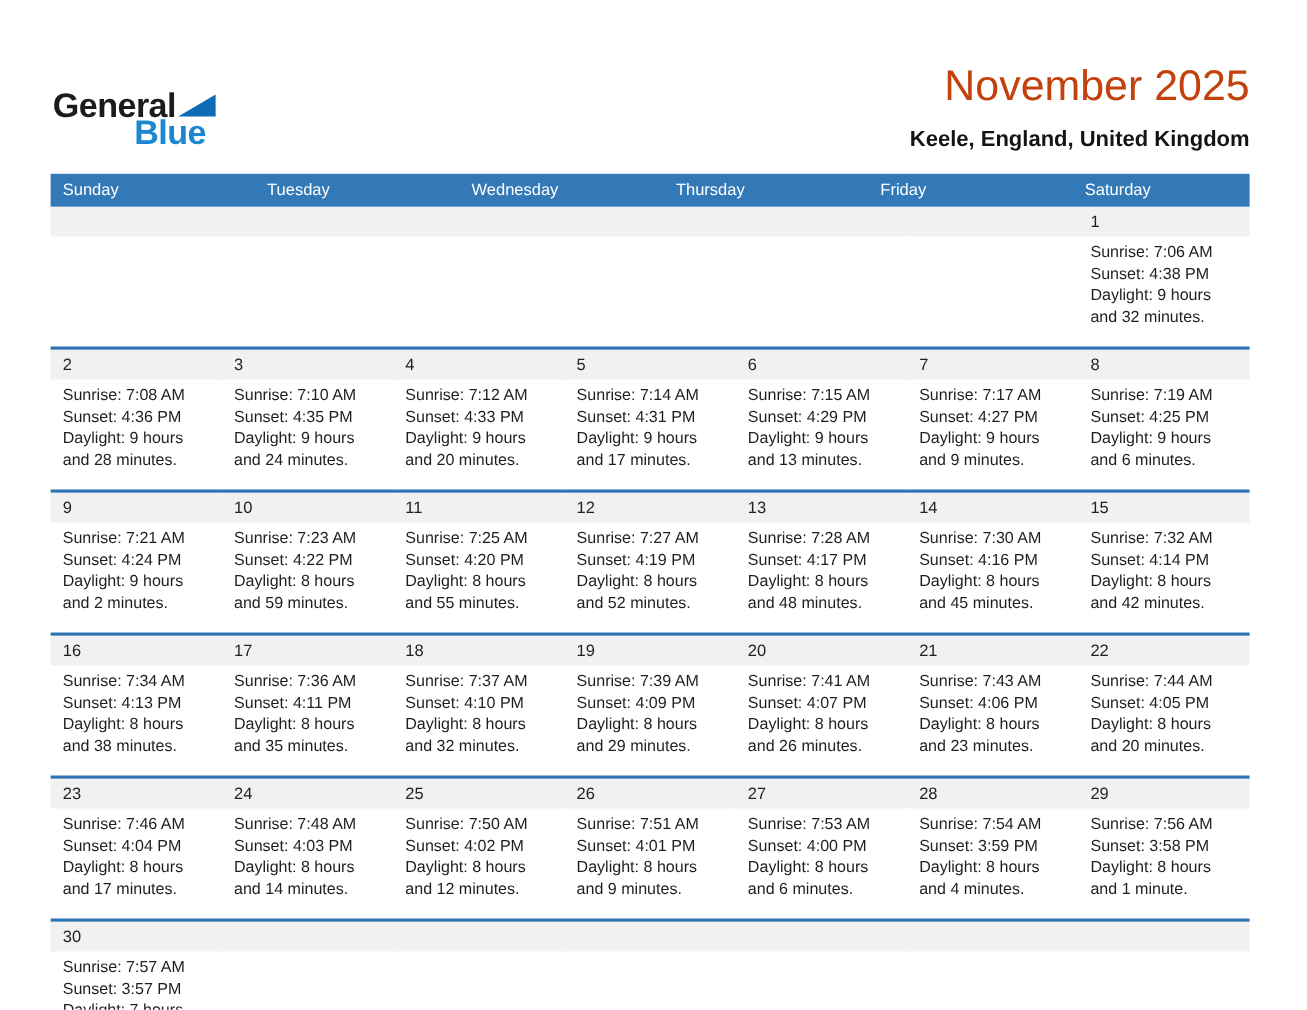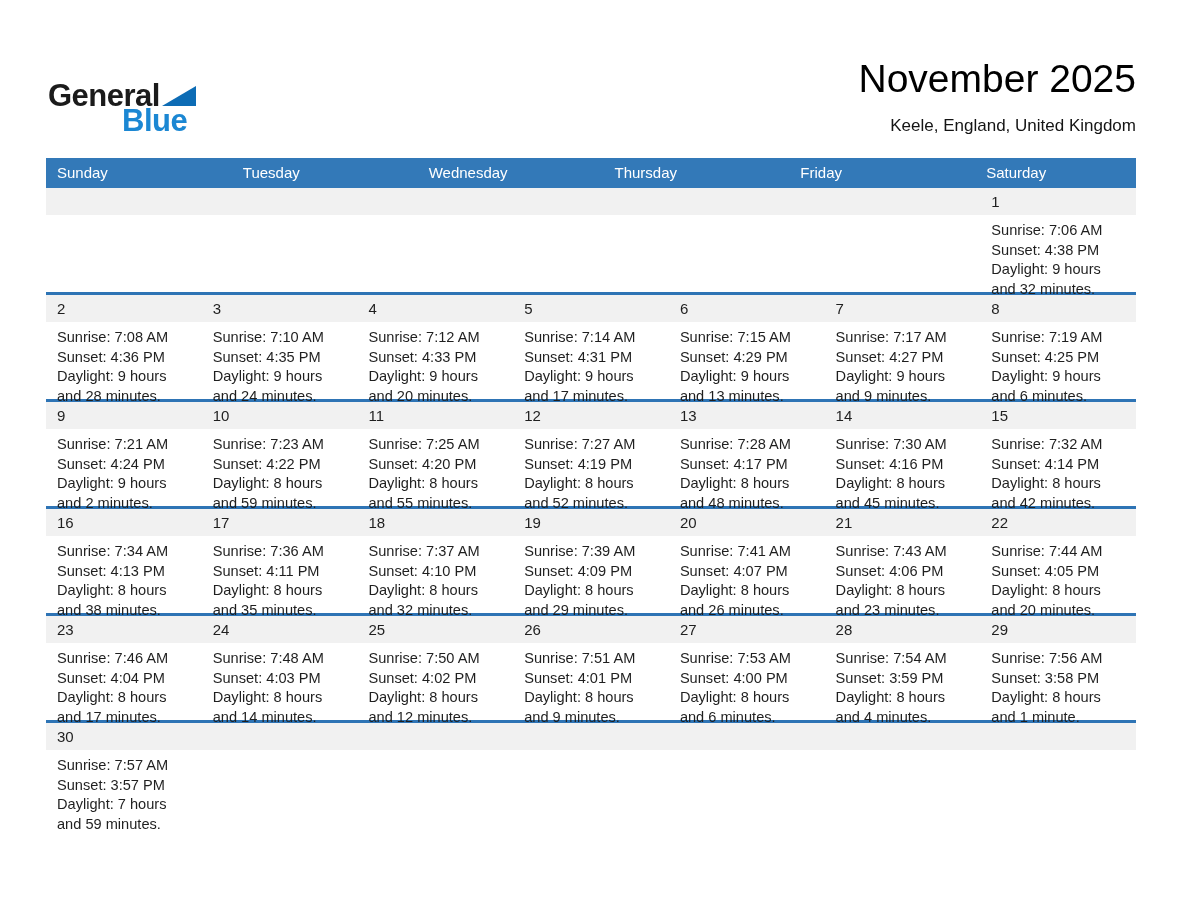--- a/index.html
+++ b/index.html
@@ -28,26 +28,26 @@
     border-left: 34px solid transparent;
     margin-left: 2px; vertical-align: baseline;
   }
   .logo-blue {
     position: absolute; left: 74px; top: 25px;
     font-size: 31px; font-weight: 600; letter-spacing: -0.5px;
     color: var(--logo-blue);
   }
   .title {
     position: absolute; top: 57px; right: 52px; margin: 0;
-    font-size: 39px; font-weight: 400; color: #000000;
+    font-size: 39px; font-weight: 400; color: #c2410c;
     white-space: nowrap;
   }
   .subtitle {
     position: absolute; top: 116px; right: 52px; margin: 0;
-    font-size: 17px; font-weight: 400; color: #141414;
+    font-size: 20px; font-weight: 700; color: #141414;
     white-space: nowrap;
   }
 
   
   .calendar {
     position: absolute; left: 46px; top: 158px; width: 1090px;
   }
   .weekday-row {
     display: flex; height: 30px;
     background: var(--header-bg);
@@ -64,21 +64,21 @@
   }
   .week:first-child { border-top: none; }
   .cell { flex: 1; min-width: 0; }
   .num {
     height: 27px; line-height: 27px;
     background: var(--band-bg);
     font-size: 15px; color: #1f1f1f;
     padding-left: 11px;
   }
   .details {
-    height: 77px;
+    height: 100px;
     padding: 6px 6px 0 11px;
     font-size: 14.6px; line-height: 19.6px;
     color: #1f1f1f;
     white-space: nowrap;
   }
 </style>
 </head>
 <body>
 
 <div class="page">

